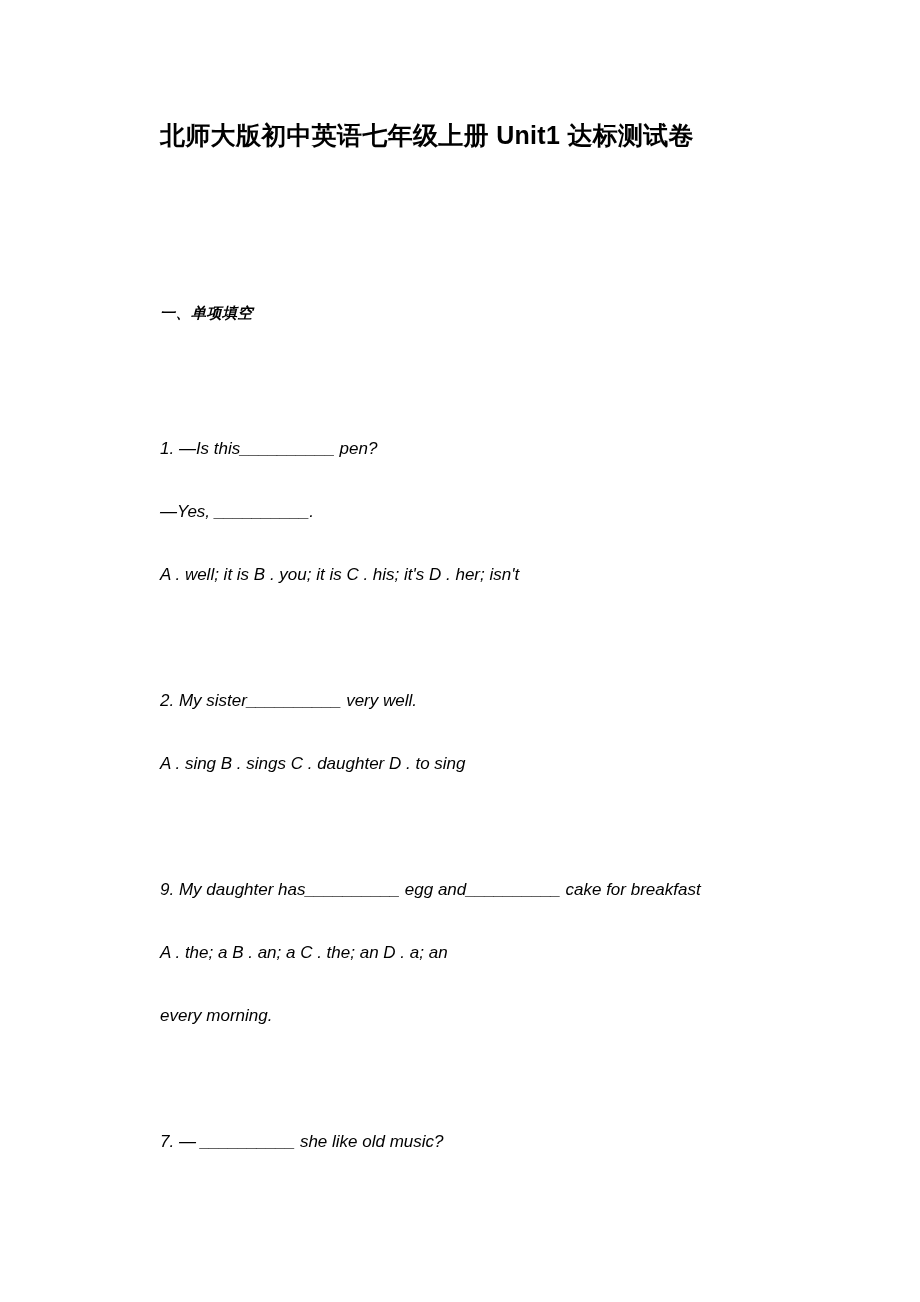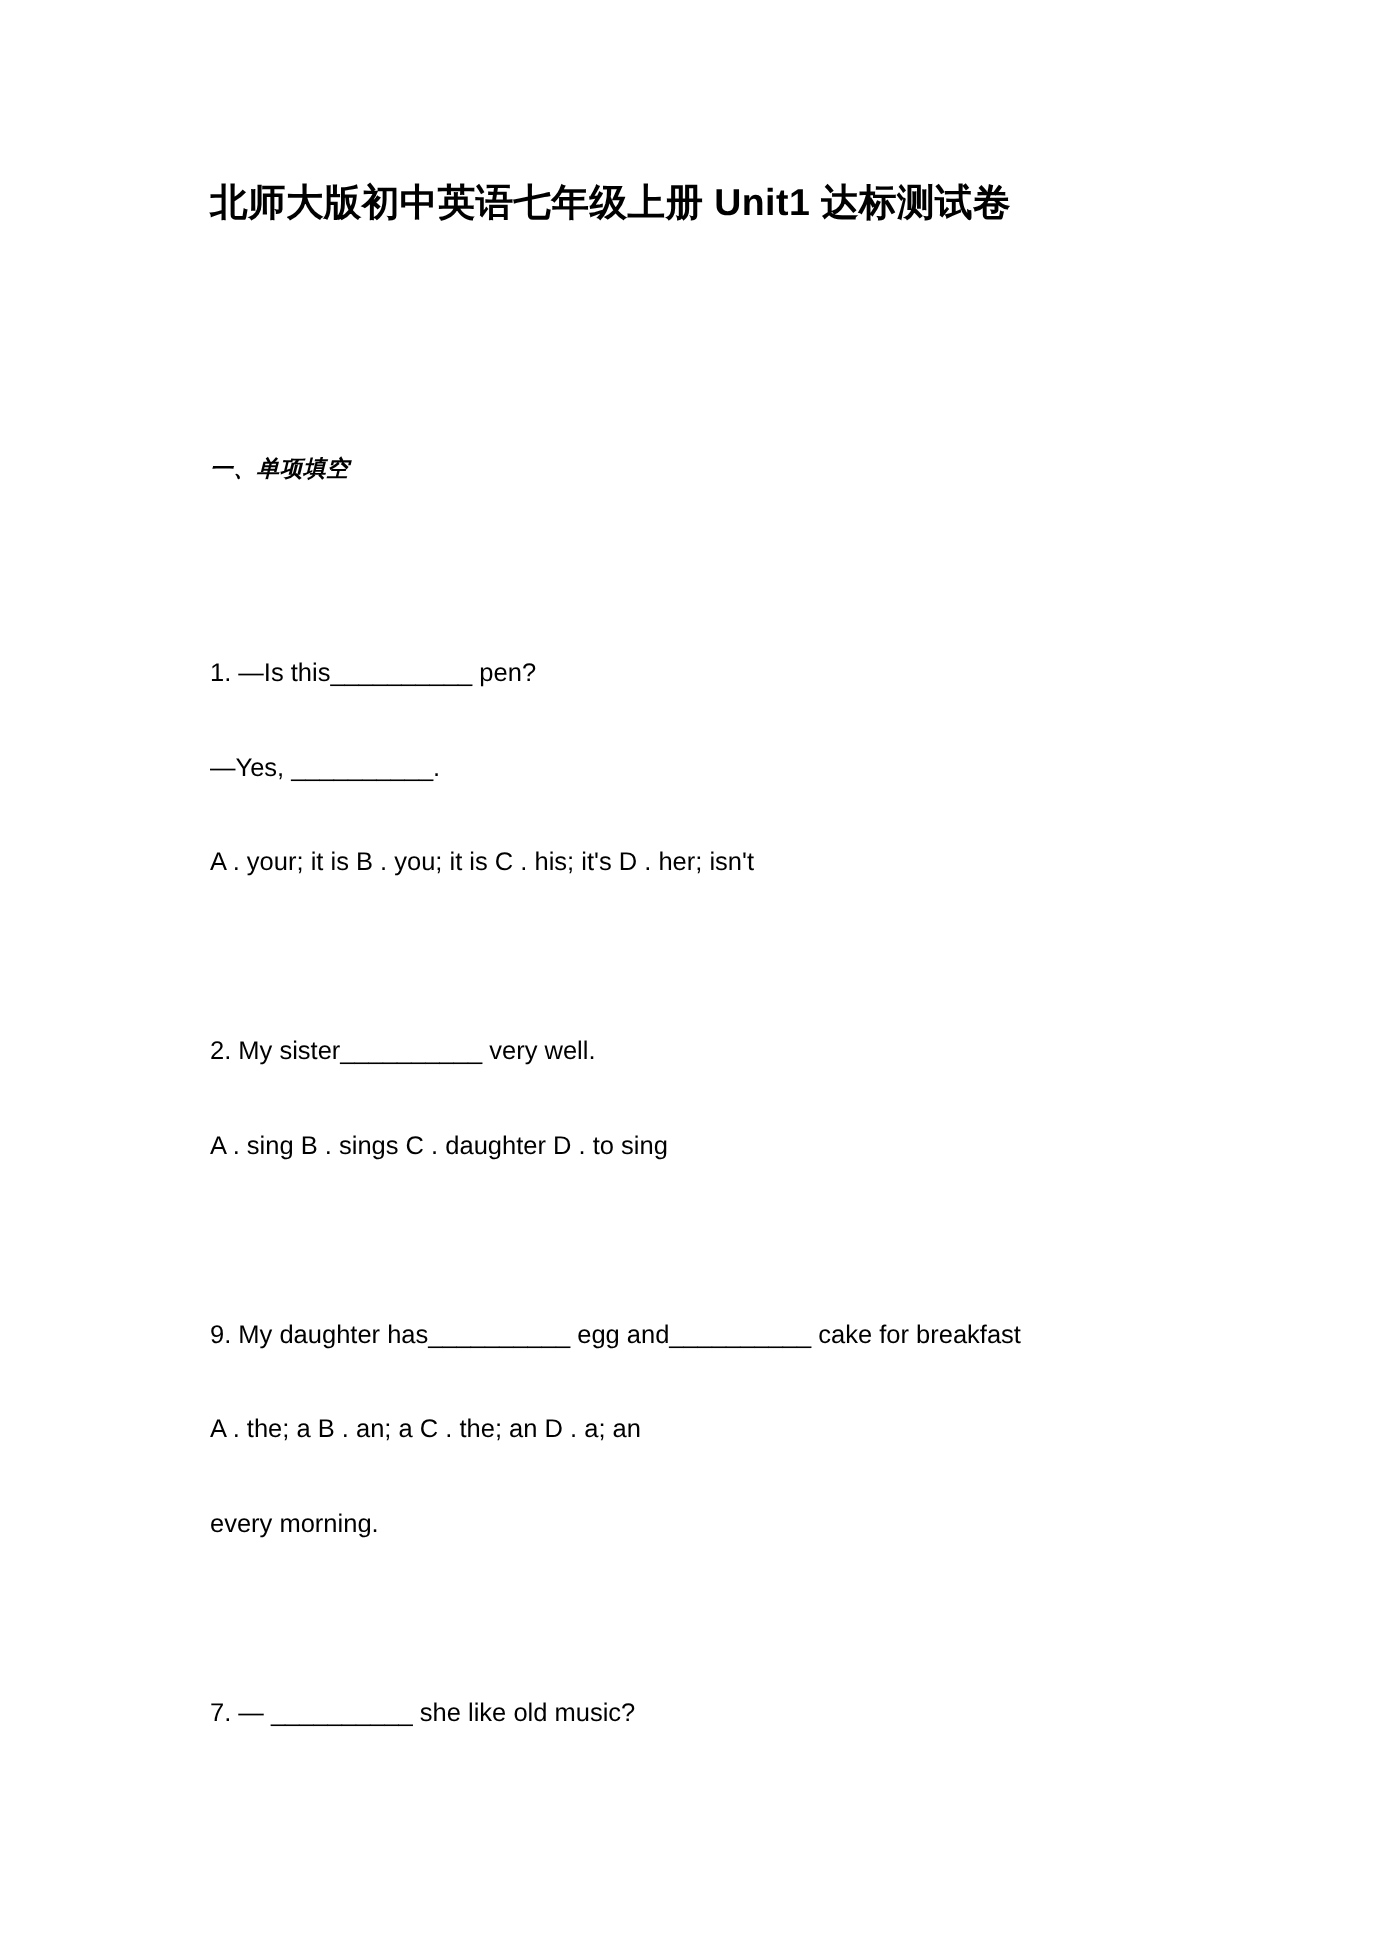--- a/index.html
+++ b/index.html
@@ -13,20 +13,21 @@
     font-family: "Liberation Sans", sans-serif;
     color: #000000;
     overflow: hidden;
   }
   .page {
     position: relative;
     width: 832px;
     height: 1302px;
     box-sizing: border-box;
     padding: 0 140px;
+    margin-left: 20px;
   }
   .doc-title {
     margin: 0;
     padding-top: 118px;
     font-size: 25px;
     font-weight: bold;
     line-height: 34px;
     letter-spacing: 0.3px;
     color: #000000;
   }
@@ -34,20 +35,21 @@
     margin: 0;
     padding-top: 150px;
     font-size: 15px;
     font-weight: bold;
     line-height: 22px;
     letter-spacing: 0.5px;
     font-style: italic;
   }
   .q-block {
     margin-top: 0;
+    font-style: italic;
   }
   .q-first {
     padding-top: 93px;
   }
   .q-spaced {
     padding-top: 63px;
   }
   .line {
     font-size: 17px;
     line-height: 63px;
@@ -60,21 +62,21 @@
 
 <div class="page">
 
   <h1 class="doc-title">北师大版初中英语七年级上册 Unit1 达标测试卷</h1>
 
   <div class="section-heading">一、单项填空</div>
 
   <div class="q-block q-first">
     <div class="line">1. —Is this__________ pen?</div>
     <div class="line">—Yes, __________.</div>
-    <div class="line">A . your; it is B . you; it is C . his; it's D . her; isn't</div>
+    <div class="line">A . well; it is B . you; it is C . his; it's D . her; isn't</div>
   </div>
 
   <div class="q-block q-spaced">
     <div class="line">2. My sister__________ very well.</div>
     <div class="line">A . sing B . sings C . daughter D . to sing</div>
   </div>
 
   <div class="q-block q-spaced">
     <div class="line">9. My daughter has__________ egg and__________ cake for breakfast</div>
     <div class="line">A . the; a B . an; a C . the; an D . a; an</div>

